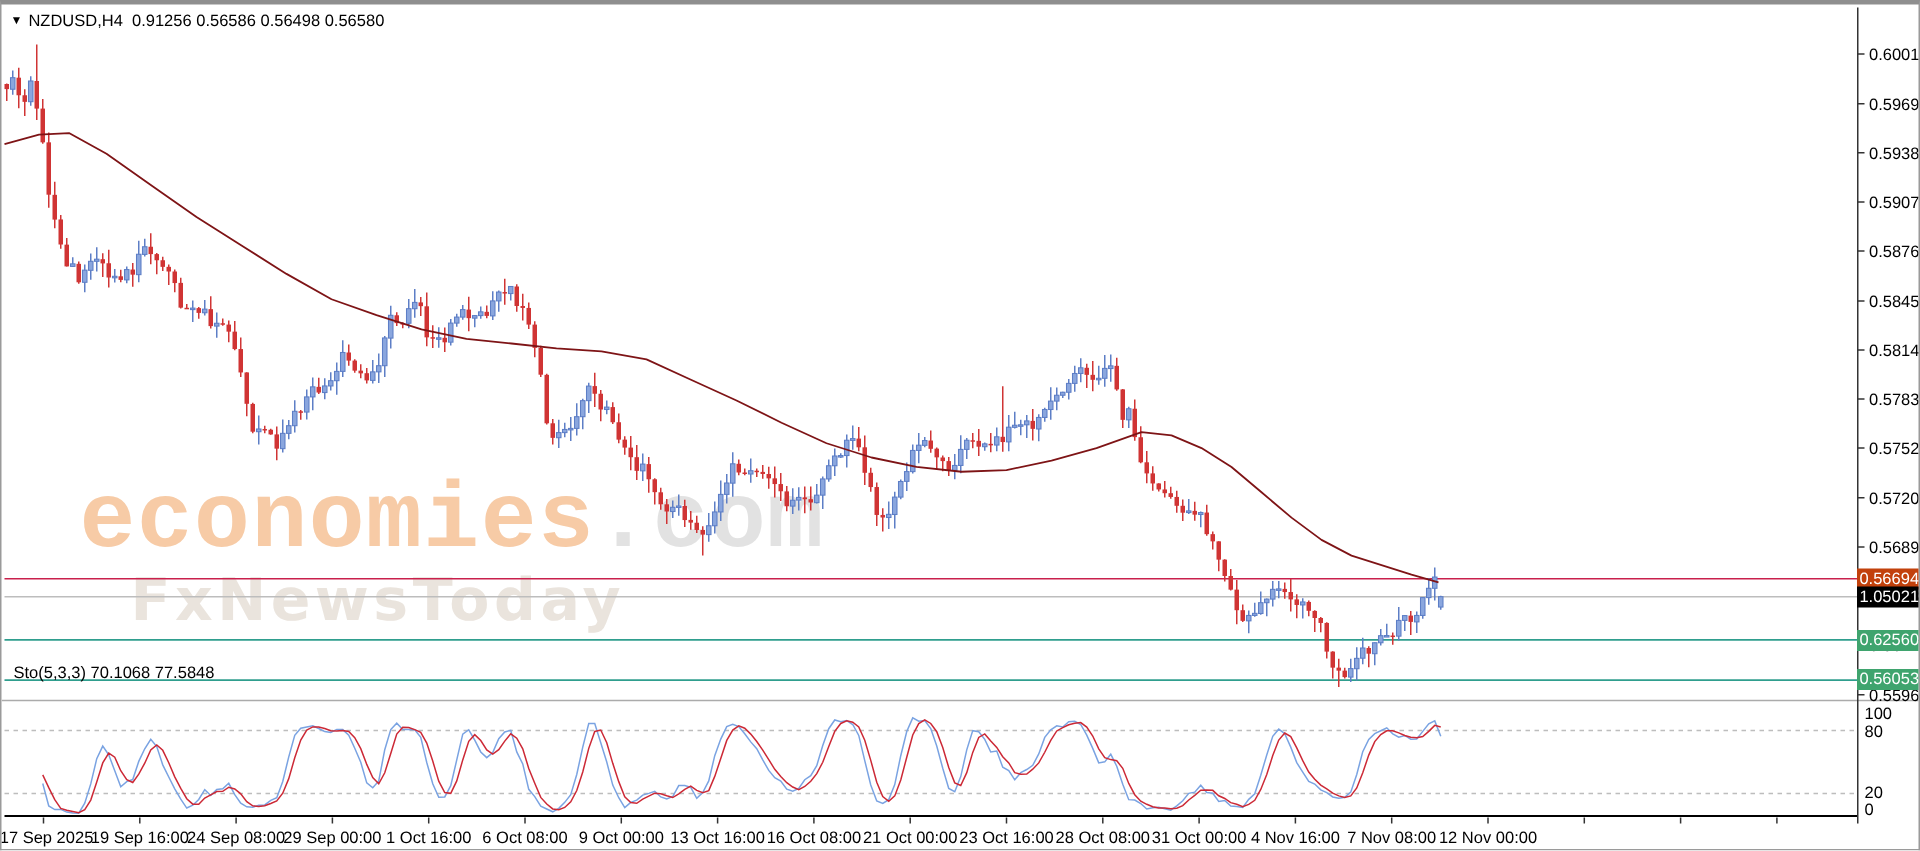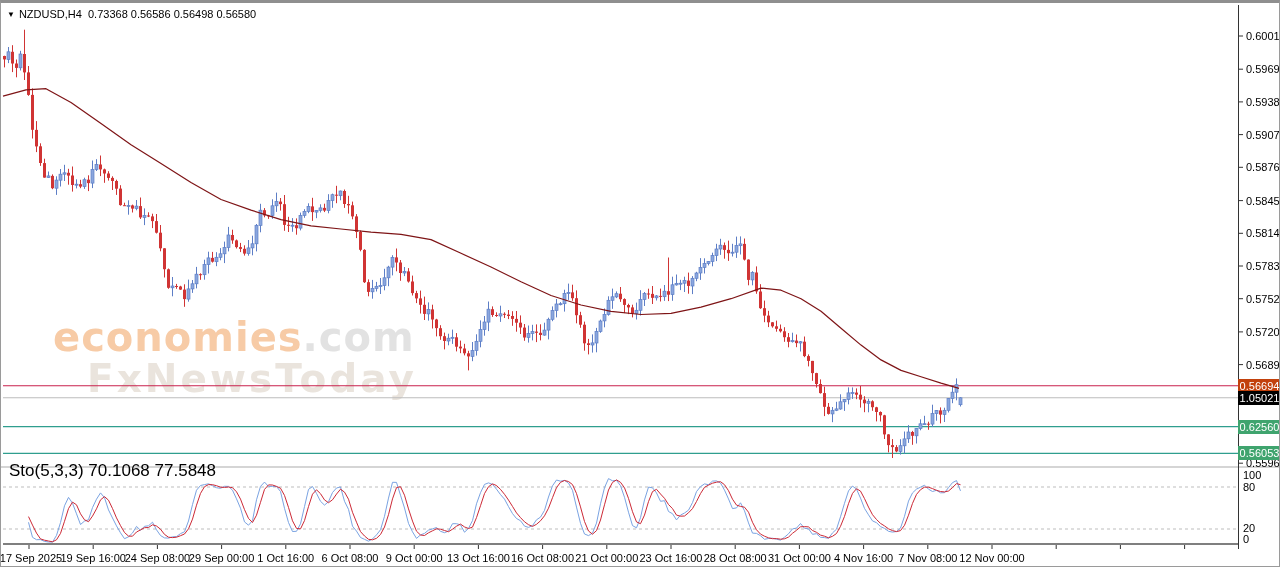--- a/index.html
+++ b/index.html
@@ -3,29 +3,29 @@
 <meta charset="utf-8">
 <style>
   html,body{margin:0;padding:0;background:#fff;}
   .window{
     position:relative;width:1280px;height:567px;background:#ffffff;
     font-family:"Liberation Sans",sans-serif;overflow:hidden;
     box-sizing:border-box;border:1px solid #9a9a9a;border-top:3px solid #8f8f8f;
   }
   .watermark{position:absolute;left:52px;top:314px;z-index:1;font-weight:bold;line-height:1;
     font-family:"DejaVu Sans",sans-serif;user-select:none;}
-  .wm-line1{font-size:40px;letter-spacing:1px;color:#f7cba6;}
+  .wm-line1{font-size:62px;letter-spacing:1px;color:#f7cba6;font-family:Liberation Mono, monospace;}
   .wm-domain{color:#e2e2e2;}
   .wm-line2{font-size:39px;color:#eae4dd;letter-spacing:3px;margin-left:34px;margin-top:2px;}
   #chart-svg{position:absolute;left:0;top:0;z-index:2;}
   #chart-svg text{font-family:"Liberation Sans",sans-serif;font-size:11px;fill:#000;}
   .overlay{position:absolute;left:0;top:0;width:100%;height:100%;z-index:3;pointer-events:none;}
   .symbol-info{position:absolute;left:6px;top:5px;font-size:11px;color:#000;white-space:nowrap;}
   .symbol-info .tri{font-size:8px;margin-right:4px;vertical-align:1px;}
-  .indicator-label{position:absolute;left:8px;top:458px;font-size:17px;color:#000;white-space:nowrap;}
+  .indicator-label{position:absolute;left:8px;top:440px;font-size:11px;color:#000;white-space:nowrap;}
   .badge{position:absolute;left:1237px;width:43px;height:14px;line-height:14px;
     font-size:11px;color:#fff;text-align:center;white-space:nowrap;}
 </style>
 </head>
 <body>
 
 <div class="window">
 
   <div class="watermark">
     <div class="wm-line1"><span>economies</span><span class="wm-domain">.com</span></div>
@@ -595,21 +595,21 @@
         <line x1="991.0" y1="542" x2="991.0" y2="546" stroke="#333333" stroke-width="1"></line>
         <text x="991.0" y="559" text-anchor="middle">12 Nov 00:00</text>
         <line x1="1055.2" y1="542" x2="1055.2" y2="546" stroke="#333333" stroke-width="1"></line>
         <line x1="1119.4" y1="542" x2="1119.4" y2="546" stroke="#333333" stroke-width="1"></line>
         <line x1="1183.6" y1="542" x2="1183.6" y2="546" stroke="#333333" stroke-width="1"></line>
       </g>
     </svg>
 
   <div class="overlay">
     <div class="symbol-info">
-      <span class="tri">▼</span><span>NZDUSD,H4</span>&nbsp;&nbsp;<span>0.73368 0.56586 0.56498 0.56580</span>
+      <span class="tri">▼</span><span>NZDUSD,H4</span>&nbsp;&nbsp;<span>0.91256 0.56586 0.56498 0.56580</span>
     </div>
     <div class="indicator-label">Sto(5,3,3) 70.1068 77.5848</div>
     <div id="badges">
         <div class="badge" style="top: 376px; background: #c2410c;">0.56694</div>
         <div class="badge" style="top: 388px; background: rgb(0, 0, 0);">1.05021</div>
         <div class="badge" style="top: 417px; background: rgb(63, 164, 110);">0.62560</div>
         <div class="badge" style="top: 443px; background: rgb(63, 164, 110);">0.56053</div>
       </div>
   </div>
 

